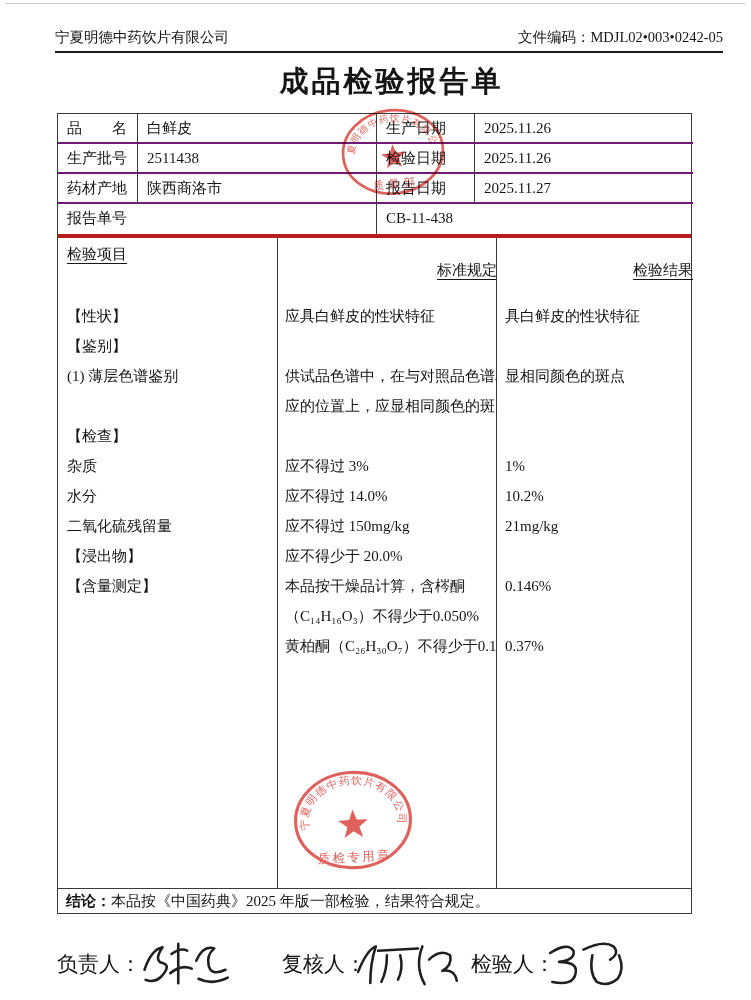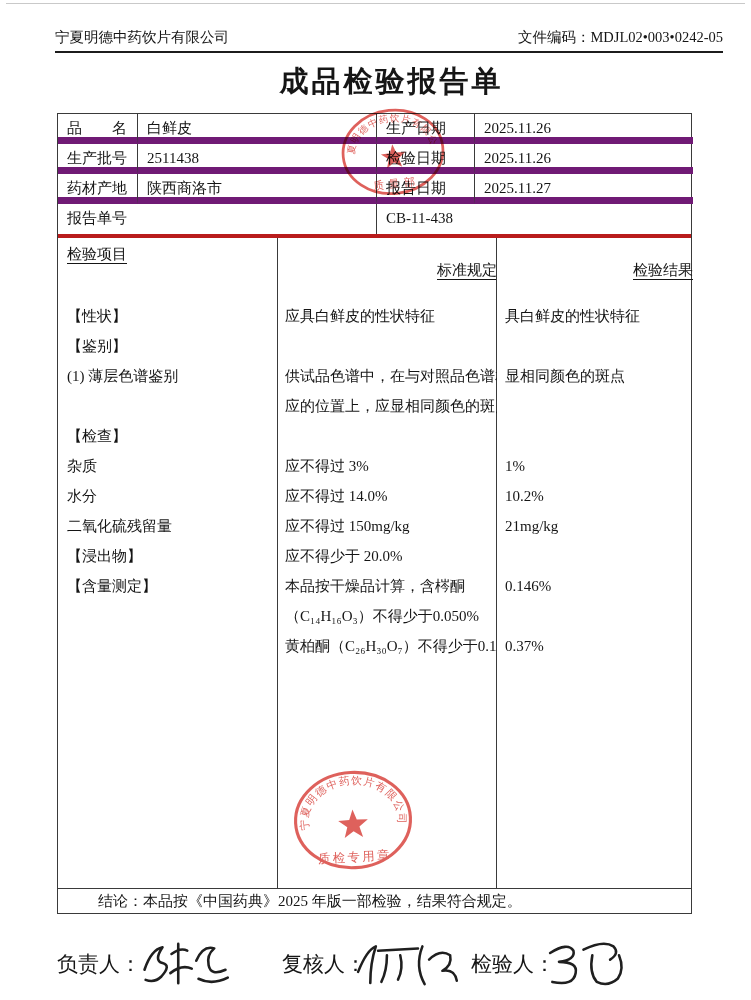--- a/index.html
+++ b/index.html
@@ -26,21 +26,21 @@
   }
 
   .report-table {
     position:absolute; left:57px; top:113px; width:635px;
     border:1px solid #3a3a3a; background:transparent;
   }
 
   .info-grid { display:grid; grid-template-columns:80px 239px 98px 218px; }
   .ig-cell {
     height:30px; line-height:29px; font-size:15px;
-    padding-left:9px; border-right:1px solid #3a3a3a; border-bottom:7px solid #701a75;
+    padding-left:9px; border-right:1px solid #3a3a3a; border-bottom:2px solid #701a75;
     white-space:nowrap; overflow:hidden;
   }
   .ig-cell.last { border-right:none; }
   .ig-span2 { grid-column: span 2; }
 
   .insp-section { position:relative; height:654px; }
   .vline { position:absolute; top:0; bottom:0; width:1px; background:#3a3a3a; }
   .v1 { left:219px; } .v2 { left:438px; }
 
   .insp-headers {
@@ -54,21 +54,21 @@
   .insp-rows { position:absolute; top:63px; left:0; width:100%; }
   .insp-row { display:grid; grid-template-columns:219px 220px 196px; height:30px; line-height:30px; font-size:15px; }
   .insp-row .c-item { padding-left:9px; white-space:nowrap; overflow:hidden; }
   .insp-row .c-std  { padding-left:8px; white-space:nowrap; overflow:hidden; }
   .insp-row .c-res  { padding-left:8px; white-space:nowrap; overflow:hidden; }
 
   .conclusion-row {
     border-top:1px solid #3a3a3a; height:25px; line-height:24px;
     font-size:15px; padding-left:8px; white-space:nowrap; overflow:hidden;
   }
-  .conclusion-row .lbl { font-weight:normal;margin-left:32px; }
+  .conclusion-row .lbl { font-weight:bold; }
 
   .signature-row { position:absolute; left:57px; top:936px; width:660px; height:56px; font-size:21px; }
   .sig-label { position:absolute; top:14px; white-space:nowrap; }
   .sl-resp { left:0; } .sl-rev { left:225px; } .sl-insp { left:414px; }
   .sig-svg { position:absolute; top:0; }
   .sig1 { left:68px; } .sig2 { left:290px; } .sig3 { left:482px; }
   .sig-svg path { fill:none; stroke:#1f1f1f; stroke-width:2.3; stroke-linecap:round; stroke-linejoin:round; }
 
   .stamp { position:absolute; opacity:.85; mix-blend-mode:multiply; pointer-events:none; }
   .stamp-top { left:321px; top:95px; width:144px; transform:rotate(-6deg); }

